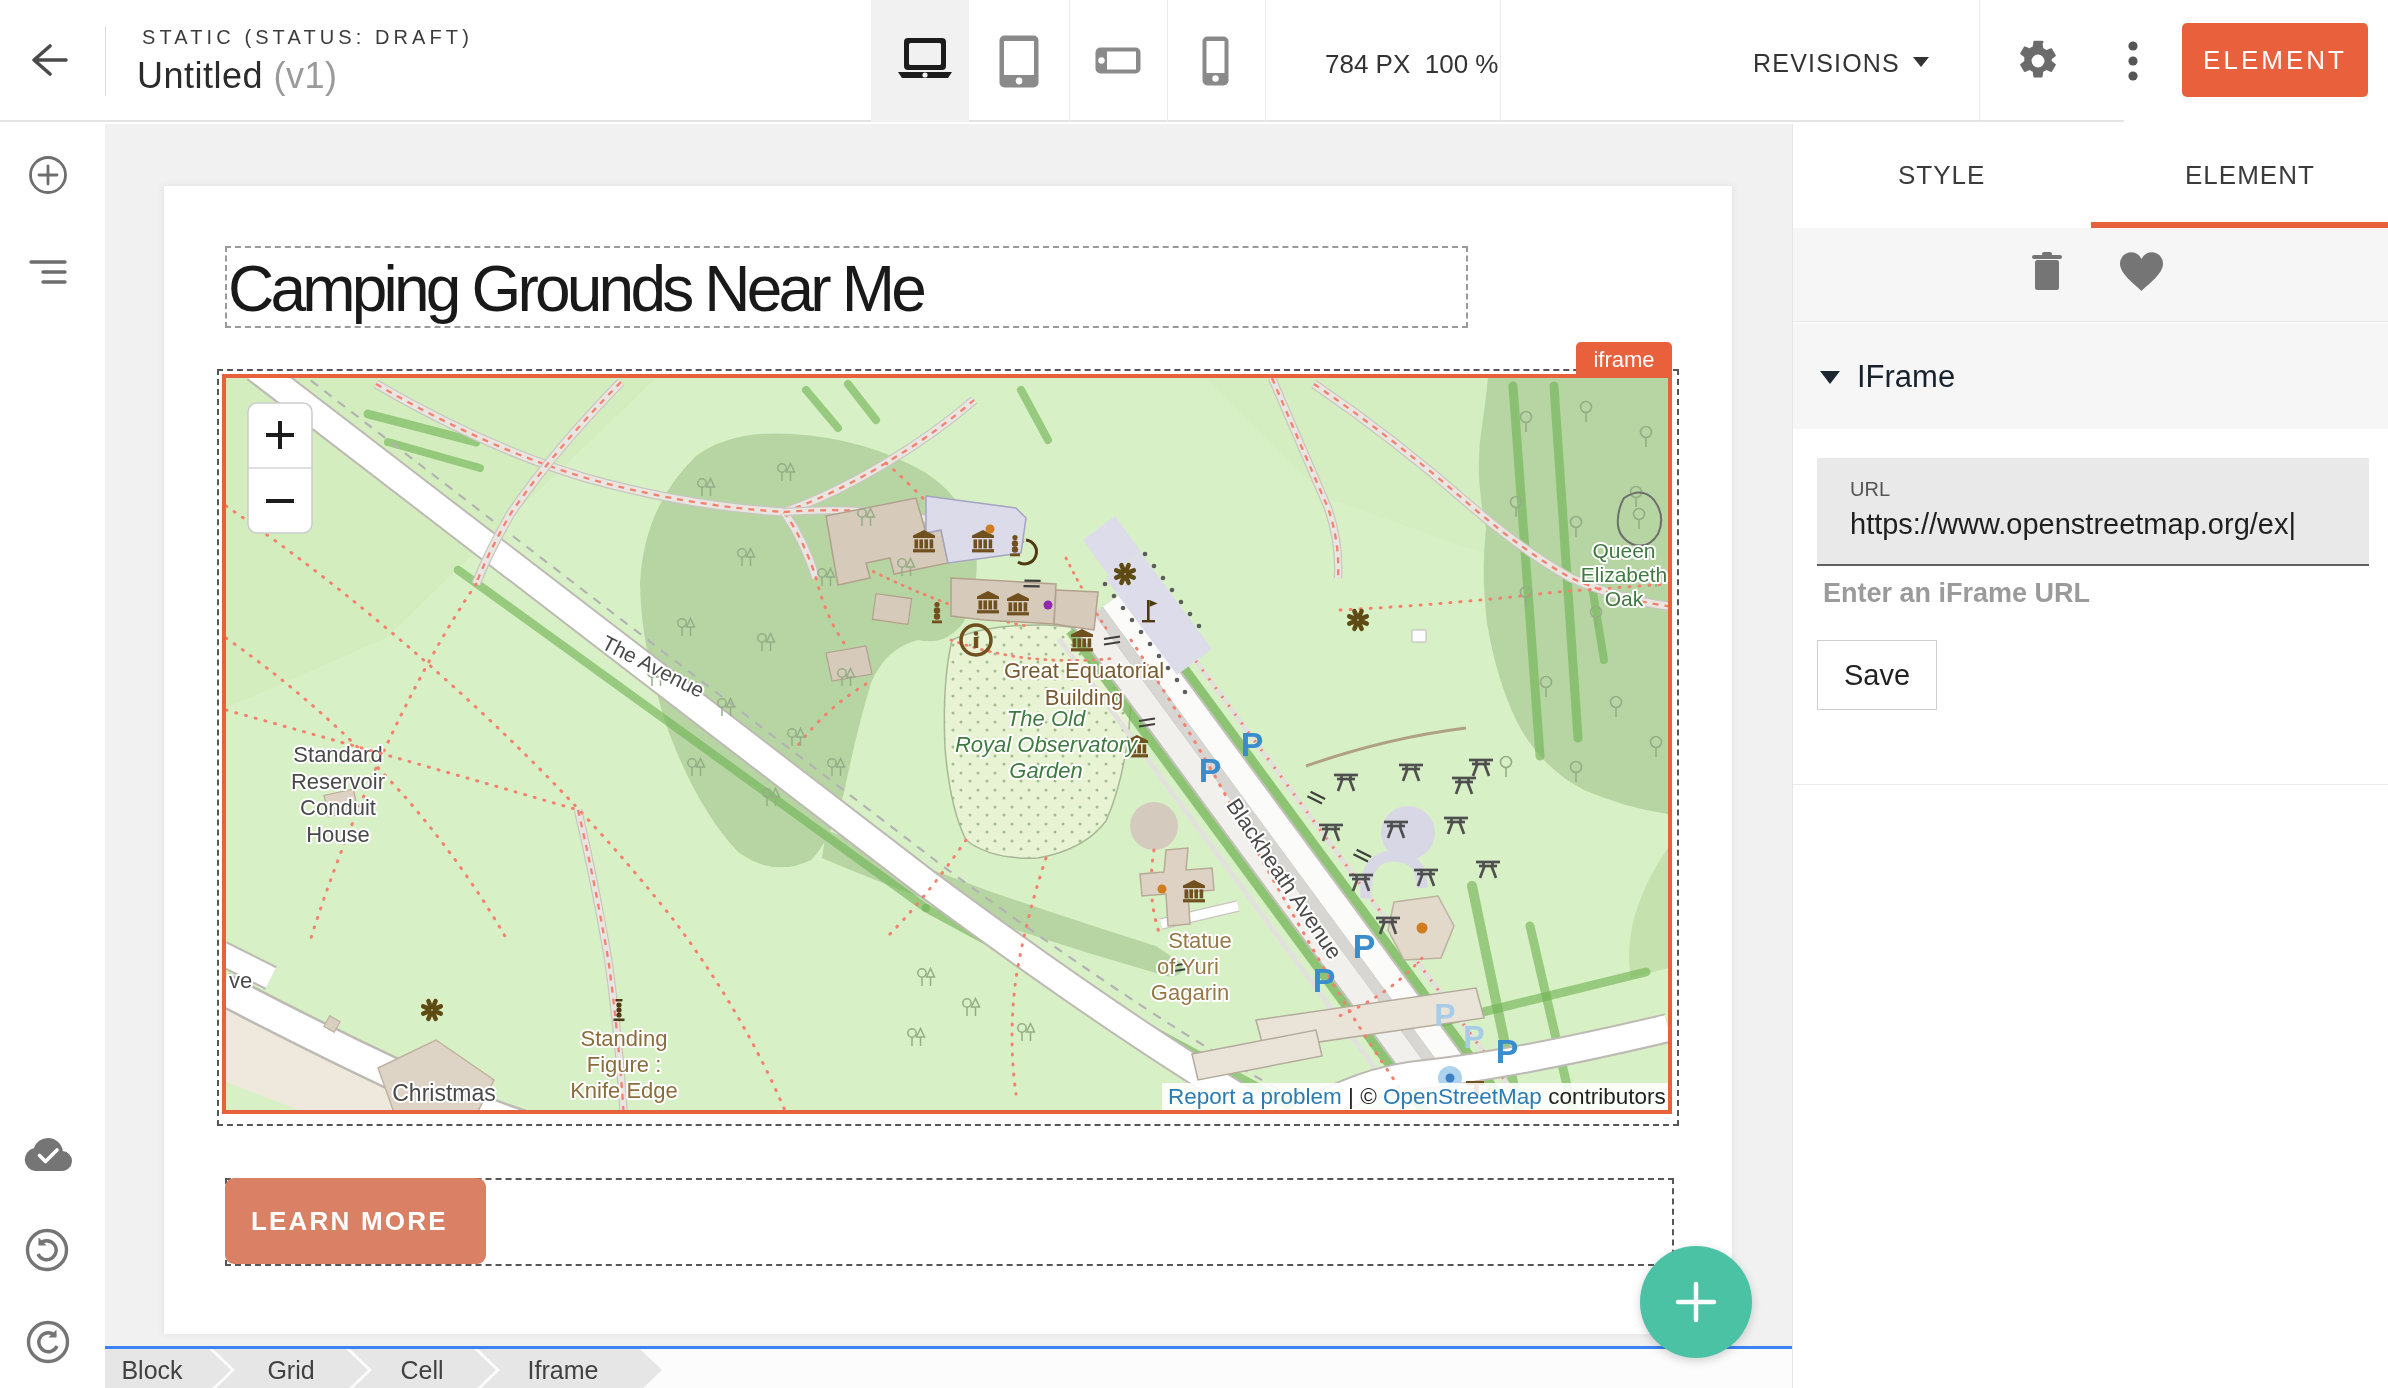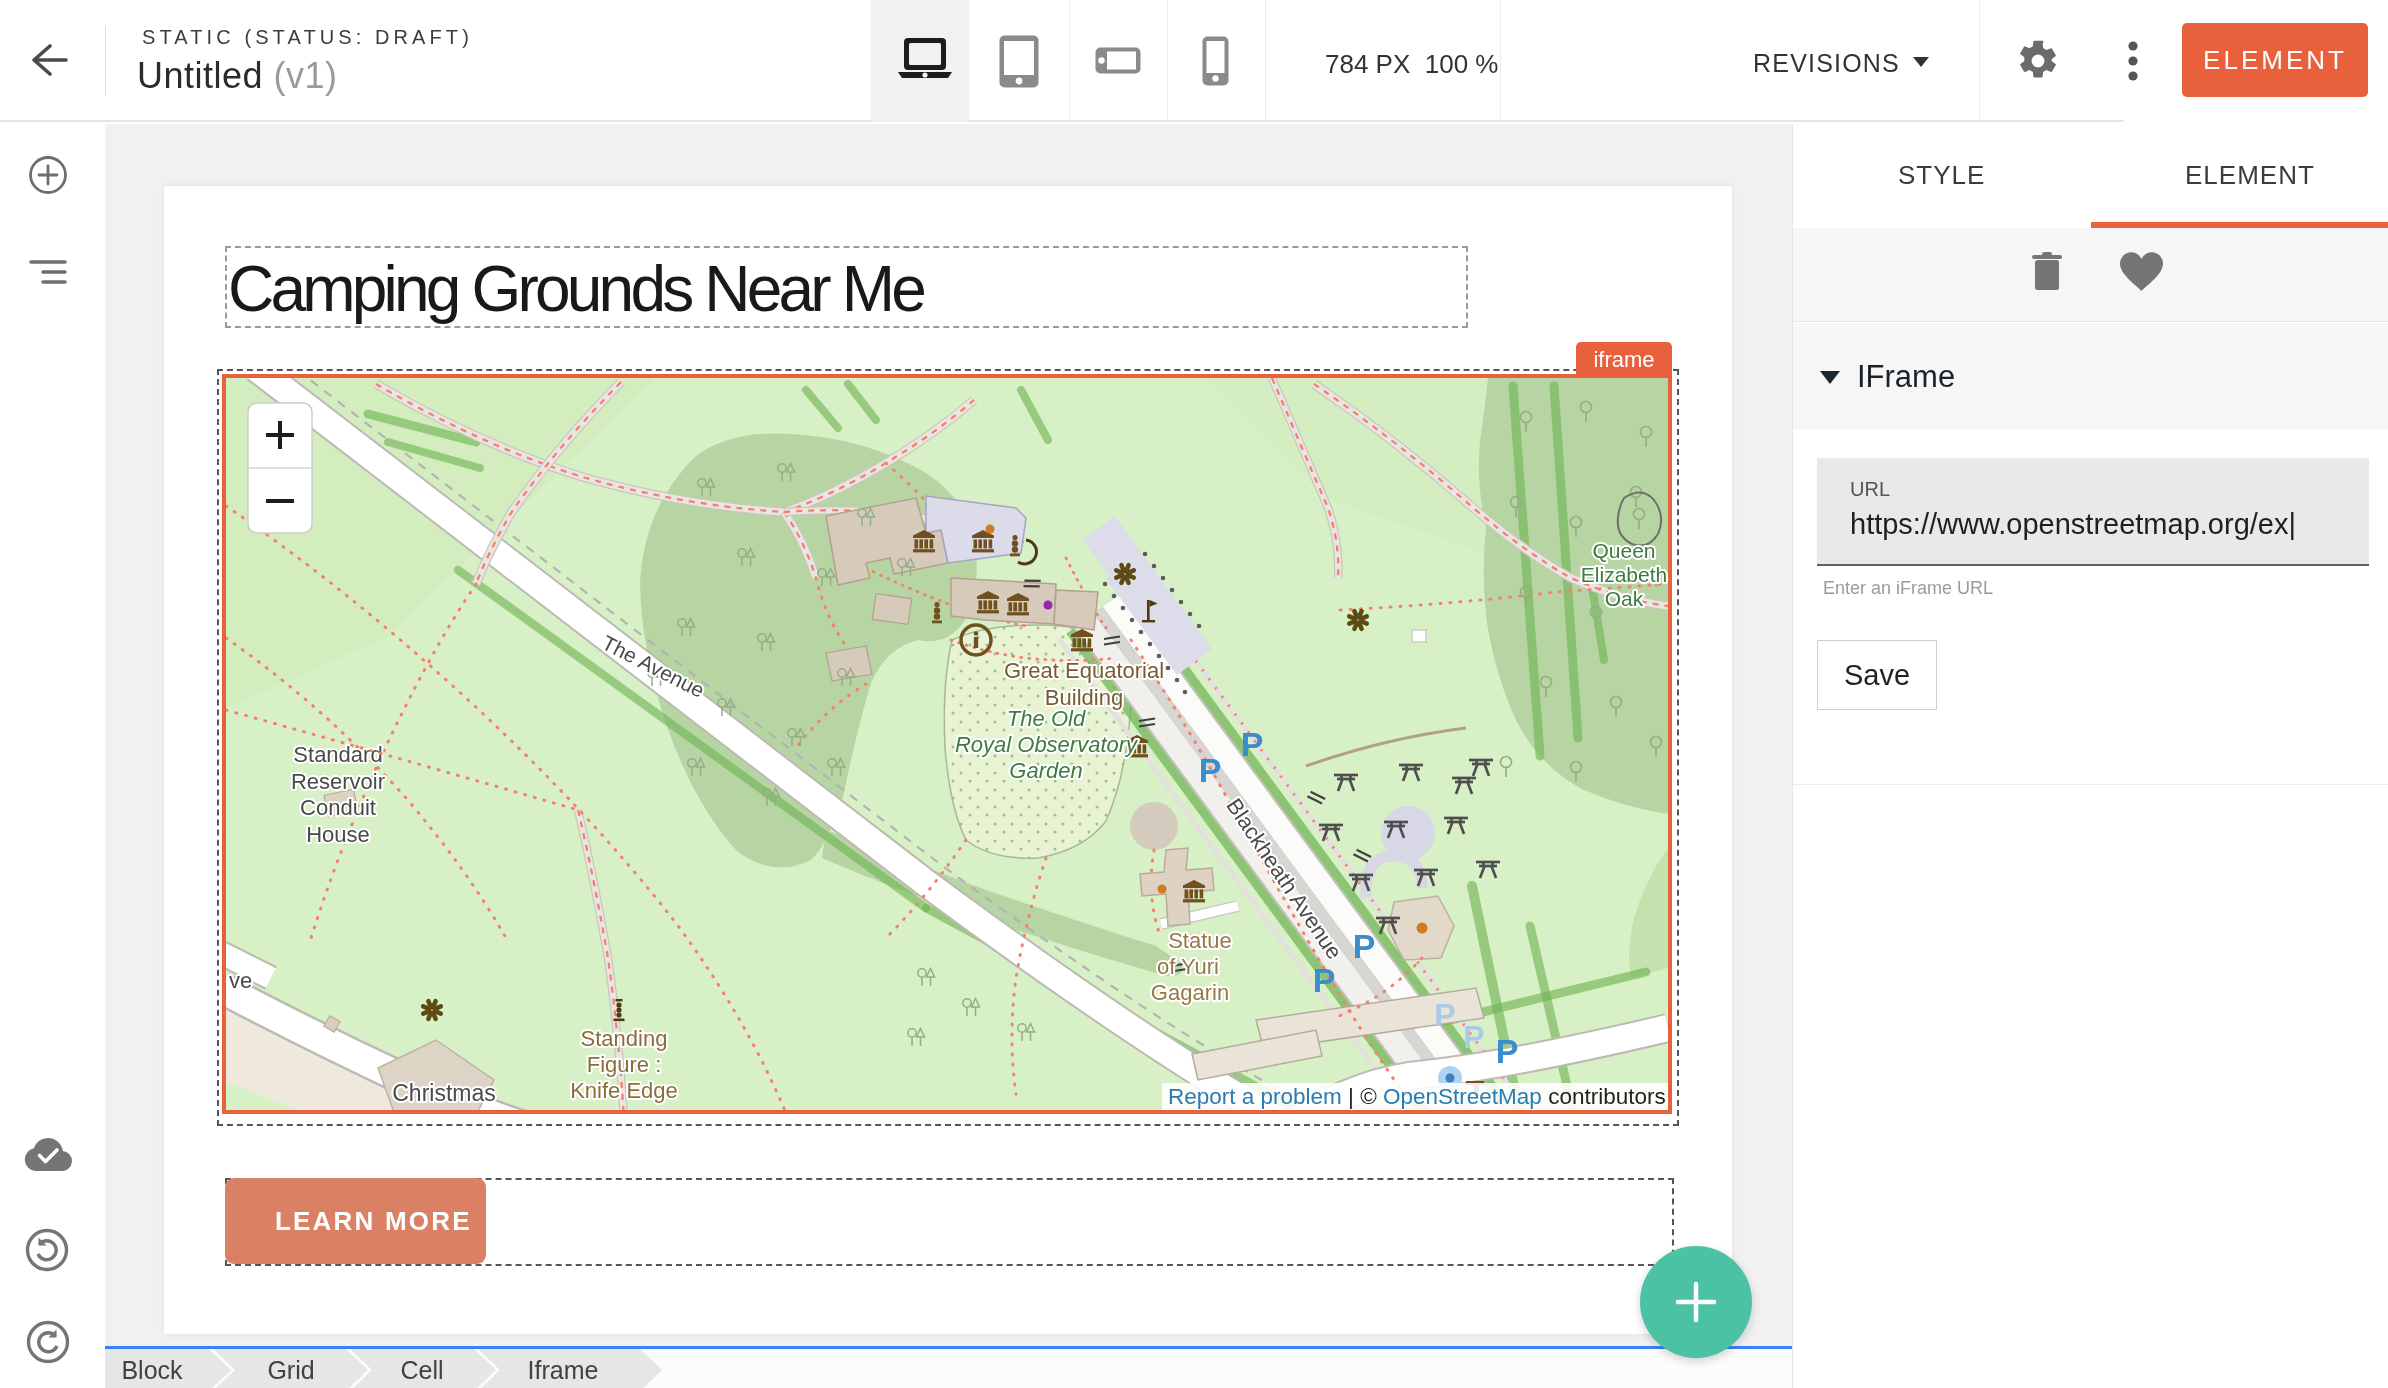--- a/index.html
+++ b/index.html
@@ -339,21 +339,21 @@
         <path d="M40 57 h28 M54 43 v28" stroke="#1c1c1c" stroke-width="4"></path>
         <path d="M40 123 h28" stroke="#1c1c1c" stroke-width="4"></path>
       </g>
       <rect x="936" y="705" width="506" height="27" fill="#ffffff" fill-opacity="0.88"></rect>
       <text x="942" y="726" font-size="22.5"><tspan fill="#2d7bb3">Report a problem</tspan><tspan fill="#222222"> | © </tspan><tspan fill="#2d7bb3">OpenStreetMap</tspan><tspan fill="#222222"> contributors</tspan></text>
     </svg>
 </div>
 
 <div class="dashed" style="left:225px; top:1178px; width:1449px; height:88px;"></div>
 <div class="abs" style="left:225px; top:1178px; width:261px; height:86px; background:#d98065; border-radius:9px; z-index:3;
-  color:#fff; font-size:26px; font-weight:bold; letter-spacing:2.2px; line-height:86px; padding-left:50px;">LEARN MORE</div>
+  color:#fff; font-size:26px; font-weight:bold; letter-spacing:2.2px; line-height:86px; padding-left:26px;">LEARN MORE</div>
 
 <div id="leftrail">
 <svg class="abs" style="left:28px;top:33px;" width="40" height="40" viewBox="0 0 40 40">
   <circle cx="20" cy="20" r="17.5" fill="none" stroke="#6e6e6e" stroke-width="2.8"></circle>
   <path d="M11 20 h18 M20 11 v18" stroke="#6e6e6e" stroke-width="2.8" stroke-linecap="round"></path>
 </svg>
 <svg class="abs" style="left:28px;top:135px;" width="40" height="32" viewBox="0 0 40 32">
   <g stroke="#6e6e6e" stroke-width="3.4" stroke-linecap="round">
     <line x1="3" y1="5" x2="37" y2="5"></line>
         <line x1="15" y1="15" x2="37" y2="15"></line>
@@ -447,21 +447,21 @@
   <path fill="#757575" d="M21.5 39 C14 31.5 0 22 0 11.5 A11.2 11.2 0 0 1 21.5 7 A11.2 11.2 0 0 1 43 11.5 C43 22 29 31.5 21.5 39 Z"></path>
 </svg>
 <div class="abs" style="left:0;top:199px;width:596px;height:106px;background:#f6f6f6;"></div>
 <svg class="abs" style="left:26px;top:246px;" width="22" height="15" viewBox="0 0 22 15">
       <path d="M1 1 L11 14 L21 1 Z" fill="#1c2733"></path>
     </svg>
 <div class="abs" style="left:64px;top:235px;font-size:31px;color:#16222c;">IFrame</div>
 <div class="abs" style="left:24px;top:334px;width:552px;height:108px;background:#e9e9e9;border-bottom:2px solid #5f5f5f;"></div>
 <div class="abs" style="left:57px;top:354px;font-size:20px;color:#555;">URL</div>
 <div class="abs" style="left:57px;top:384px;font-size:29px;color:#1f1f1f;">https://www.openstreetmap.org/ex<span style="font-weight:100">|</span></div>
-<div class="abs" style="left:30px;top:454px;font-size:18px;color:#9b9b9b;">Enter an iFrame URL</div>
+<div class="abs" style="left:30px;top:454px;font-size:27px;color:#9b9b9b;font-weight:bold;">Enter an iFrame URL</div>
 <div class="abs" style="left:24px;top:516px;width:120px;height:70px;background:#fff;border:1px solid #cfcfcf;
  font-size:29px;color:#222;text-align:center;line-height:68px;">Save</div>
 <div class="abs" style="left:0;top:660px;width:596px;height:1px;background:#ececec;"></div>
 </div>
 
 <div id="crumbbar">
 <svg width="1687" height="42" viewBox="0 0 1687 42" style="display:block">
   <g fill="#e7e6e6">
     <polygon points="0,0 104,0 126,21 104,42 0,42"></polygon>
     <polygon points="108,0 241,0 263,21 241,42 108,42 130,21"></polygon>

